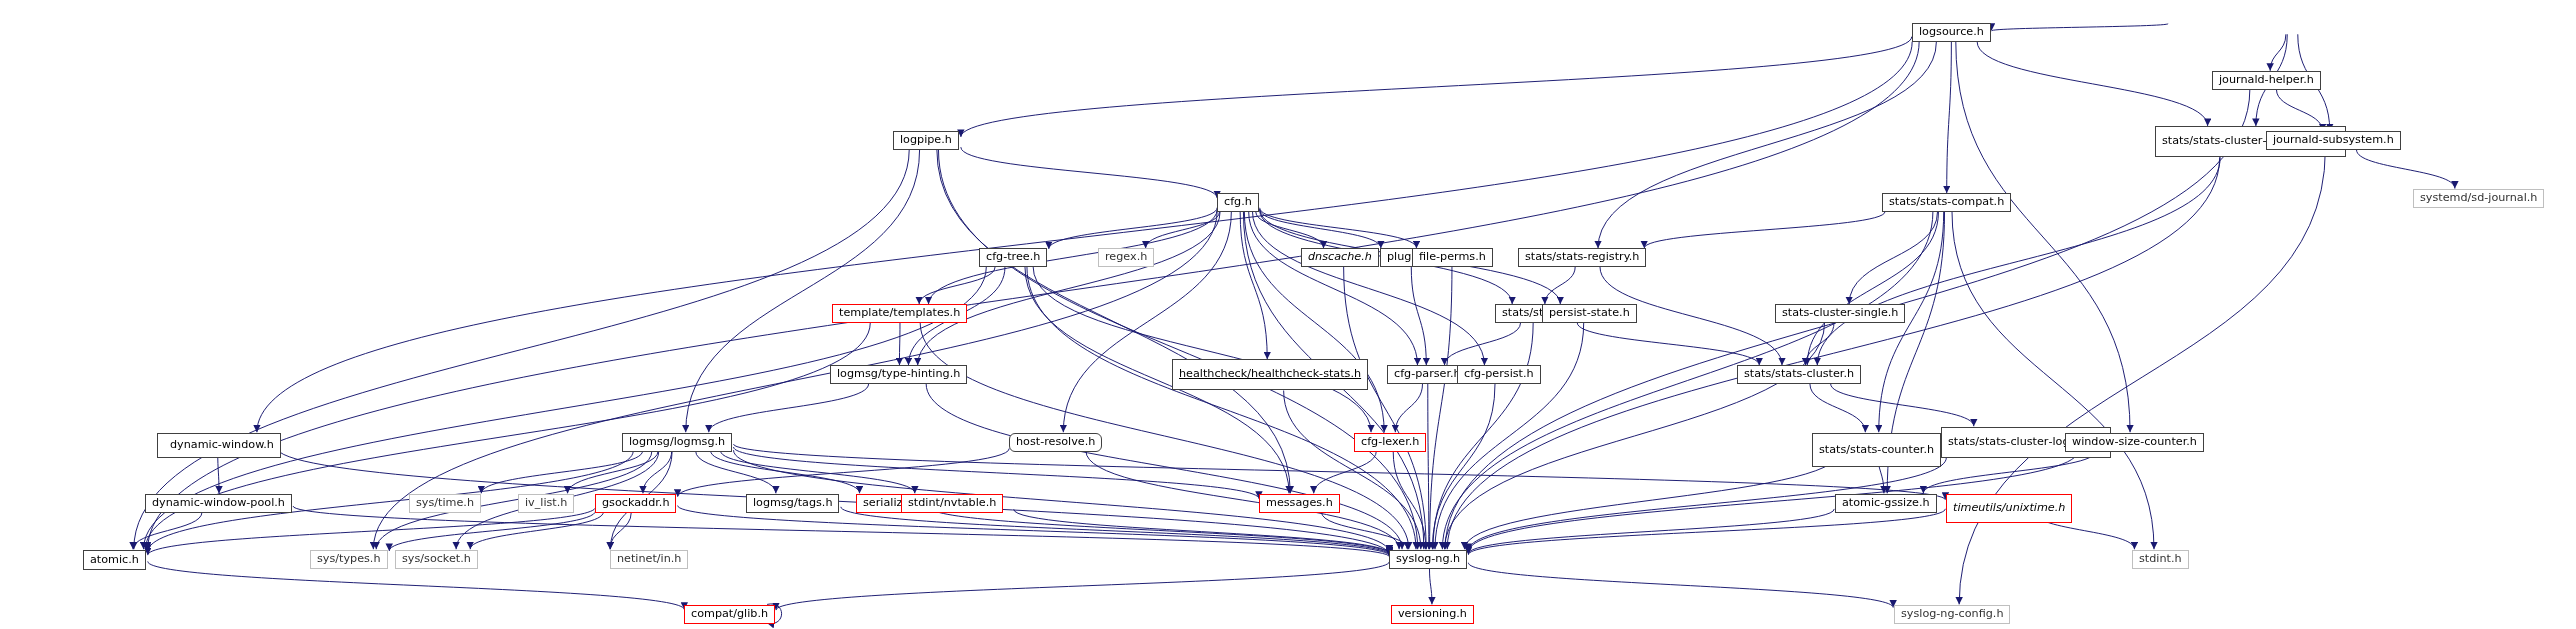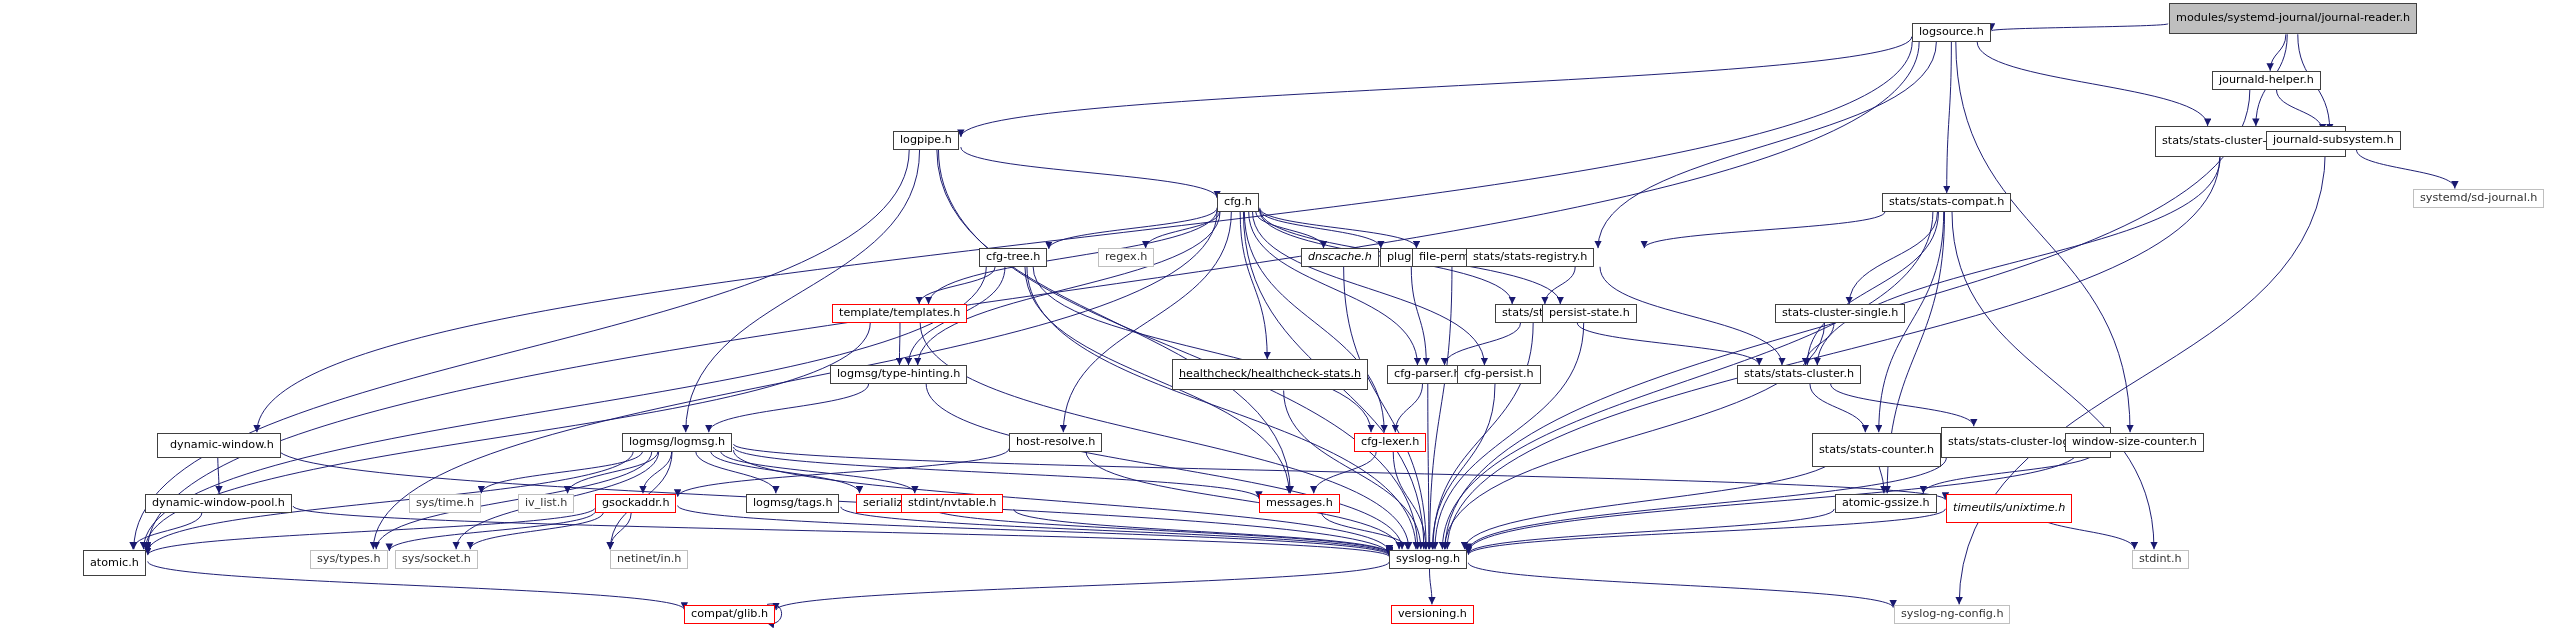--- a/index.html
+++ b/index.html
@@ -139,24 +139,20 @@
       <path fill="none" stroke="#191970" stroke-width="1.3" marker-end="url(#arrow)" d="M1771.8333333333333,687 C1771.8333333333333,712 1887.1666666666667,712 1887.1666666666667,737"></path>
       <path fill="none" stroke="#191970" stroke-width="1.3" marker-end="url(#arrow)" d="M2728.1666666666665,687 C2728.1666666666665,712 2862.8333333333335,712 2862.8333333333335,737"></path>
       <path fill="none" stroke="#191970" stroke-width="1.3" marker-end="url(#arrow)" d="M2609,682.7369942196532 C2609,713.5655105973026 1969,713.5655105973026 1969,744.3940269749519"></path>
       <path fill="none" stroke="#191970" stroke-width="1.3" marker-end="url(#arrow)" d="M197,753.3593086719223 C197,785.6697998787143 917,785.6697998787143 917,817.9802910855063"></path>
       <path fill="none" stroke="#191970" stroke-width="1.3" marker-end="url(#arrow)" d="M1028,811 C1054,805 1054,842 1028,836"></path>
       <path fill="none" stroke="#191970" stroke-width="1.3" marker-end="url(#arrow)" d="M1863,753.6834666666666 C1863,786.1645333333333 1040,786.1645333333333 1040,818.6456"></path>
       <path fill="none" stroke="#191970" stroke-width="1.3" marker-end="url(#arrow)" d="M1916.8445945945946,762 C1916.8445945945946,786.5 1920.1554054054054,786.5 1920.1554054054054,811"></path>
       <path fill="none" stroke="#191970" stroke-width="1.3" marker-end="url(#arrow)" d="M1969,755.0908766928011 C1969,785.1550249465431 2539,785.1550249465431 2539,815.2191732002851"></path>
     </svg>
 
-  <div class="node root" style="left: 2169px; top: 3px; width: auto; height: 31px; background: rgb(191, 191, 191); border-color: rgb(64, 64, 64);">
-      <span>modules/systemd-journal</span>
-      <span>/journal-reader.h</span>
-    </div>
   <div class="node normal" style="left: 1912px; top: 23px; width: auto; height: 18.6px; background: rgb(255, 255, 255); border-color: rgb(64, 64, 64);">
       <span>logsource.h</span>
     </div>
   <div class="node normal" style="left: 2212px; top: 71px; width: auto; height: 18.6px; background: rgb(255, 255, 255); border-color: rgb(64, 64, 64);">
       <span>journald-helper.h</span>
     </div>
   <div class="node normal" style="left: 2155px; top: 126px; width: auto; height: 31px; background: rgb(255, 255, 255); border-color: rgb(64, 64, 64);">
       <span>stats/stats-cluster</span>
       <span>-key-builder.h</span>
     </div>
@@ -183,21 +179,21 @@
     </div>
   <div class="node normal" style="left: 1301px; top: 248px; width: auto; height: 18.6px; background: rgb(255, 255, 255); border-color: rgb(64, 64, 64); font-style: italic;">
       <span>dnscache.h</span>
     </div>
   <div class="node normal" style="left: 1380px; top: 248px; width: auto; height: 18.6px; background: rgb(255, 255, 255); border-color: rgb(64, 64, 64);">
       <span>plugin.h</span>
     </div>
   <div class="node normal" style="left: 1412px; top: 248px; width: auto; height: 18.6px; background: rgb(255, 255, 255); border-color: rgb(64, 64, 64);">
       <span>file-perms.h</span>
     </div>
-  <div class="node normal" style="left: 1466px; top: 248px; width: auto; height: 18.6px; background: rgb(255, 255, 255); border-color: rgb(64, 64, 64);">
+  <div class="node normal" style="left: 1518px; top: 248px; width: auto; height: 18.6px; background: rgb(255, 255, 255); border-color: rgb(64, 64, 64);">
       <span>stats/stats-registry.h</span>
     </div>
   <div class="node truncated" style="left: 832px; top: 304px; width: auto; height: 18.6px; background: rgb(255, 255, 255); border-color: rgb(255, 0, 0);">
       <span>template/templates.h</span>
     </div>
   <div class="node normal" style="left: 1495px; top: 304px; width: auto; height: 18.6px; background: rgb(255, 255, 255); border-color: rgb(64, 64, 64);">
       <span>stats/stats.h</span>
     </div>
   <div class="node normal" style="left: 1542px; top: 304px; width: auto; height: 18.6px; background: rgb(255, 255, 255); border-color: rgb(64, 64, 64);">
       <span>persist-state.h</span>
@@ -220,21 +216,21 @@
     </div>
   <div class="node normal" style="left: 1737px; top: 365px; width: auto; height: 18.6px; background: rgb(255, 255, 255); border-color: rgb(64, 64, 64);">
       <span>stats/stats-cluster.h</span>
     </div>
   <div class="node normal" style="left: 157px; top: 433px; width: auto; height: 25px; background: rgb(255, 255, 255); border-color: rgb(64, 64, 64); padding-left: 12px;">
       <span>dynamic-window.h</span>
     </div>
   <div class="node normal" style="left: 622px; top: 433px; width: auto; height: 18.6px; background: rgb(255, 255, 255); border-color: rgb(64, 64, 64);">
       <span>logmsg/logmsg.h</span>
     </div>
-  <div class="node normal" style="left: 1009px; top: 433px; width: auto; height: 18.6px; background: rgb(255, 255, 255); border-color: rgb(64, 64, 64);">
+  <div class="node normal" style="left: 1009px; top: 433px; width: auto; height: 18.6px; background: rgb(255, 255, 255); border-color: rgb(64, 64, 64); border-radius: 6px;">
       <span>host-resolve.h</span>
     </div>
   <div class="node truncated" style="left: 1354px; top: 433px; width: auto; height: 18.6px; background: rgb(255, 255, 255); border-color: rgb(255, 0, 0);">
       <span>cfg-lexer.h</span>
     </div>
   <div class="node normal" style="left: 1812px; top: 433px; width: auto; height: 34px; background: rgb(255, 255, 255); border-color: rgb(64, 64, 64);">
       <span>stats/stats-counter.h</span>
     </div>
   <div class="node normal" style="left: 1941px; top: 427px; width: auto; height: 31px; background: rgb(255, 255, 255); border-color: rgb(64, 64, 64);">
       <span>stats/stats-cluster</span>
@@ -266,21 +262,21 @@
     </div>
   <div class="node truncated" style="left: 1259px; top: 494px; width: auto; height: 18.6px; background: rgb(255, 255, 255); border-color: rgb(255, 0, 0);">
       <span>messages.h</span>
     </div>
   <div class="node truncated" style="left: 1946px; top: 494px; width: auto; height: 29px; background: rgb(255, 255, 255); border-color: rgb(255, 0, 0); font-style: italic;">
       <span>timeutils/unixtime.h</span>
     </div>
   <div class="node normal" style="left: 1835px; top: 494px; width: auto; height: 18.6px; background: rgb(255, 255, 255); border-color: rgb(64, 64, 64);">
       <span>atomic-gssize.h</span>
     </div>
-  <div class="node normal" style="left: 83px; top: 550px; width: auto; height: 26px; background: rgb(255, 255, 255); border-color: rgb(64, 64, 64);">
+  <div class="node normal" style="left: 83px; top: 550px; width: auto; height: 20px; background: rgb(255, 255, 255); border-color: rgb(64, 64, 64);">
       <span>atomic.h</span>
     </div>
   <div class="node missing" style="left: 310px; top: 550px; width: auto; height: 18.6px; background: rgb(255, 255, 255); border-color: rgb(191, 191, 191);">
       <span>sys/types.h</span>
     </div>
   <div class="node missing" style="left: 395px; top: 550px; width: auto; height: 18.6px; background: rgb(255, 255, 255); border-color: rgb(191, 191, 191);">
       <span>sys/socket.h</span>
     </div>
   <div class="node missing" style="left: 565px; top: 550px; width: auto; height: 18.6px; background: rgb(255, 255, 255); border-color: rgb(191, 191, 191); margin-left: 45px;">
       <span>netinet/in.h</span>

